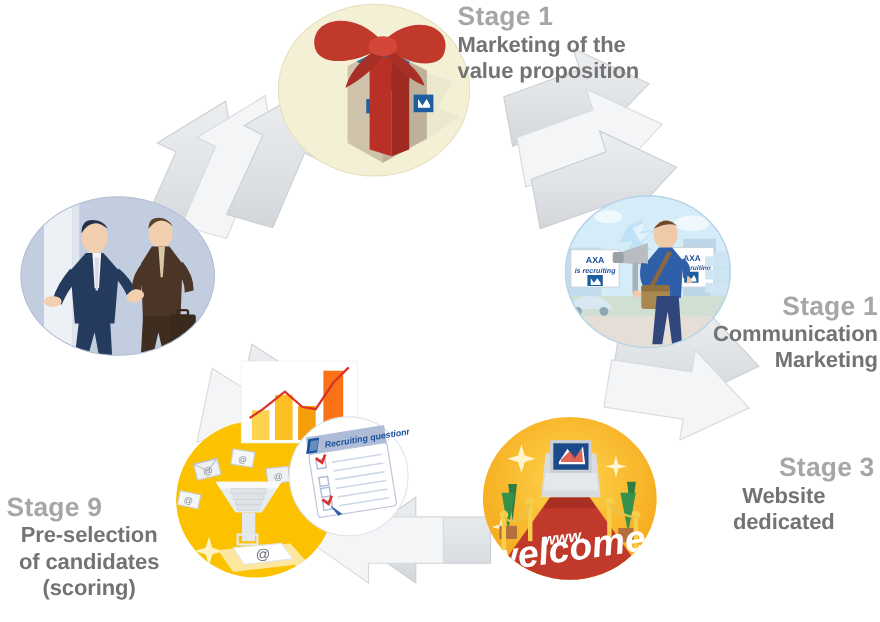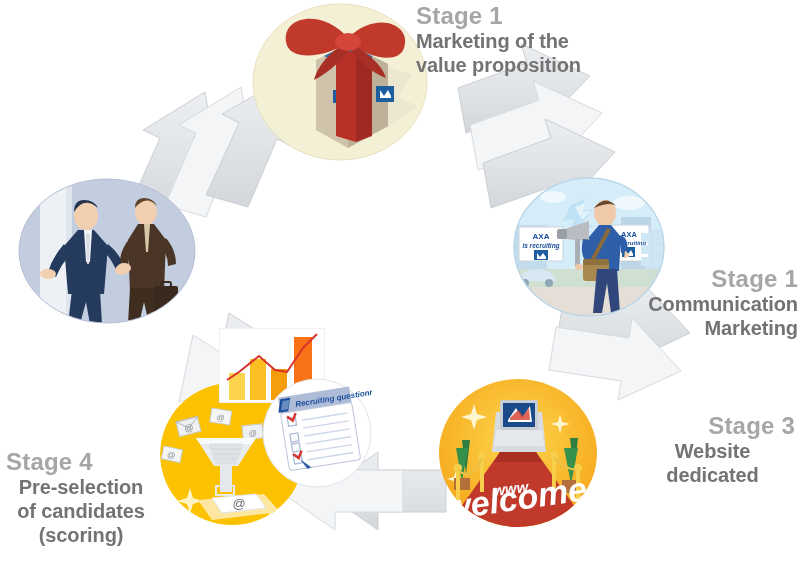--- a/index.html
+++ b/index.html
@@ -358,21 +358,21 @@
             <rect x="28" y="74" width="8" height="8"></rect>
         </g>
         <path d="M28,34 l5,5 l4,-7" stroke="#d8322b" stroke-width="2.4" fill="none"></path>
         <path d="M28,72 l5,5 l4,-7" stroke="#d8322b" stroke-width="2.4" fill="none"></path>
         <path d="M34,78 l10,10 l-4,1 z" fill="#2f5fa8"></path>
       </g>
     </svg>
   </div>
 
   <div class="stage-label ta-center" style="left:0px; top:448px; width:162px;">
-    <div class="stage-num ta-left" style="padding-left:6px;">Stage 4</div>
+    <div class="stage-num ta-left" style="padding-left:6px;">Stage 9</div>
     <div class="stage-title">Pre-selection</div>
     <div class="stage-title">of candidates</div>
     <div class="stage-title">(scoring)</div>
   </div>
 
   <div class="node" style="left:18px; top:178px; width:178px; height:146px;">
     <svg class="node-inner" viewBox="0 0 178 146">
       <defs>
           <clipPath id="c5">
             <ellipse cx="89" cy="73" rx="88" ry="72"></ellipse>

